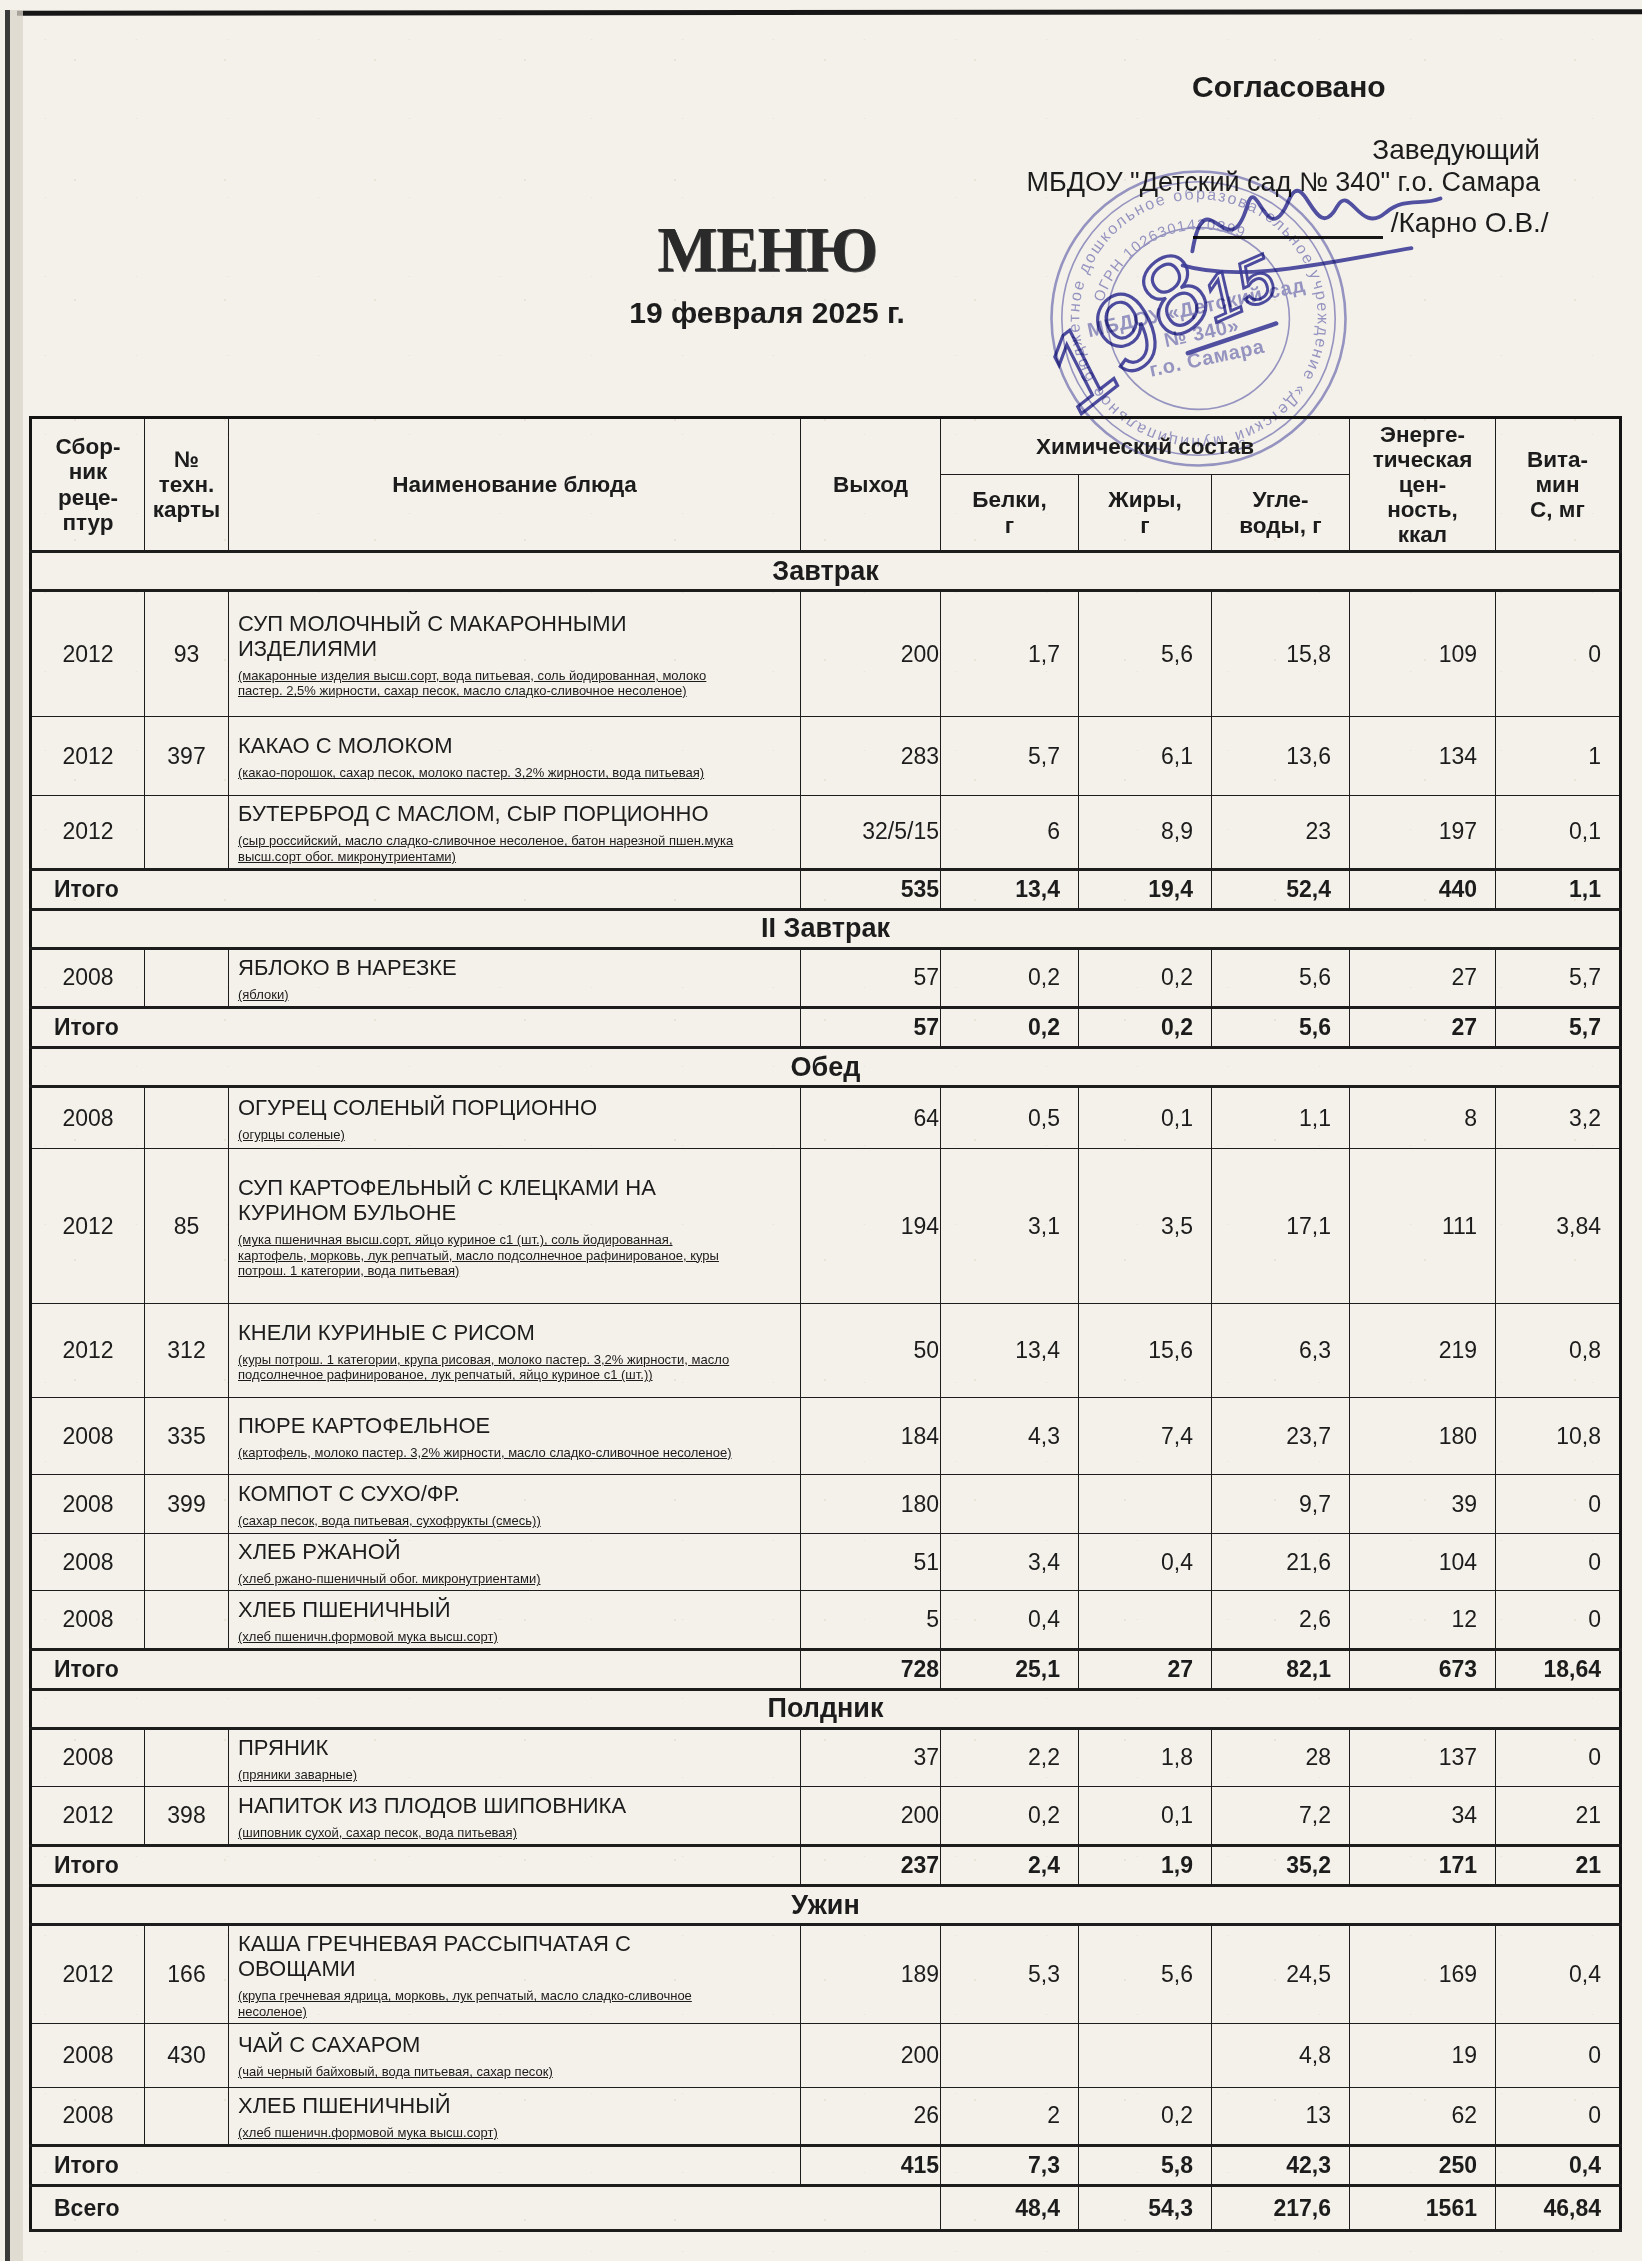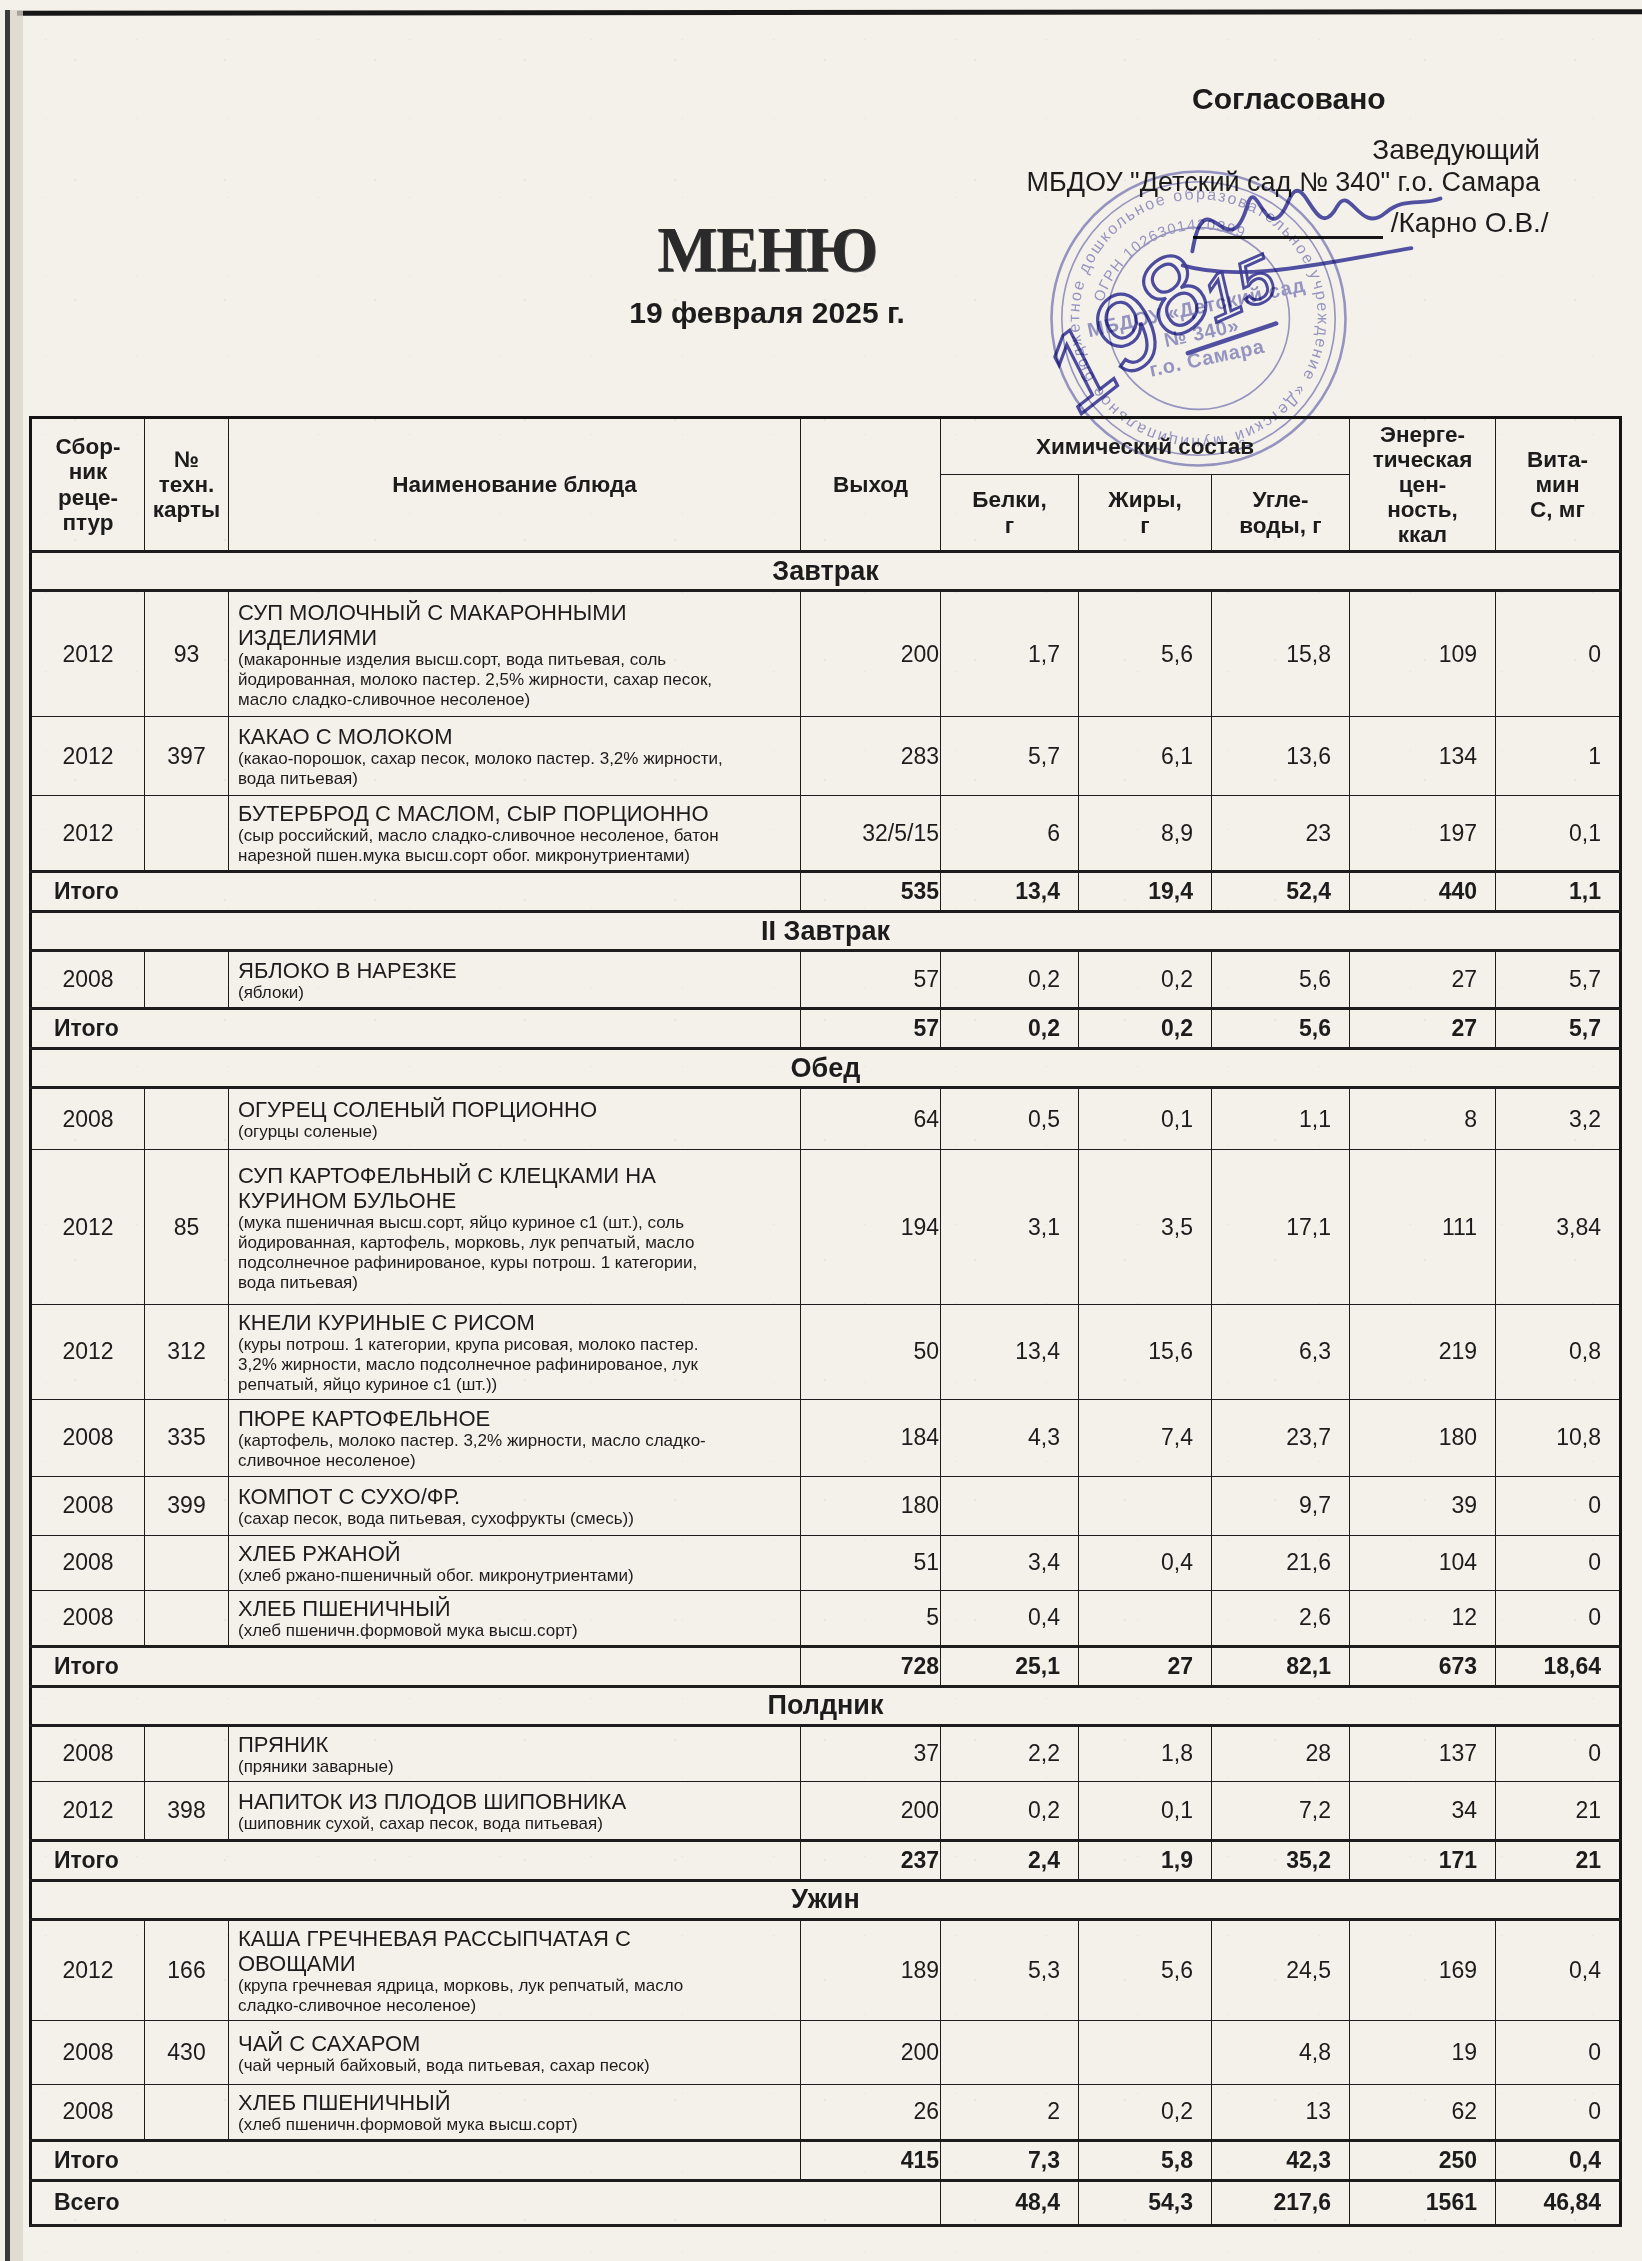--- a/index.html
+++ b/index.html
@@ -10,21 +10,21 @@
     background:
       radial-gradient(rgba(150,110,60,.10) 1px, transparent 1.6px),
       radial-gradient(rgba(100,80,50,.07) 0.6px, transparent 1.2px),
       #f4f1ea;
     background-size:150px 120px, 91px 79px;}
   
   .edge-top{position:absolute;left:17px;top:9.7px;right:0;height:5.2px;background:#161616;transform:rotate(-.06deg);}
   .edge-left-dark{position:absolute;left:4.5px;top:9.7px;width:5.8px;height:2252px;background:#3a3a3a;}
   .edge-left-gray{position:absolute;left:10.3px;top:9.7px;width:13px;height:2252px;background:#d9d4ca;opacity:.75;}
   
-  .agreed{position:absolute;left:1192px;top:70px;font-size:30px;font-weight:bold;margin-top:12px;}
+  .agreed{position:absolute;left:1192px;top:70px;font-size:30px;font-weight:bold;}
   .position{position:absolute;top:134px;right:103px;font-size:28px;}
   .org{position:absolute;top:167px;right:103px;font-size:27px;white-space:nowrap;}
   .sign-row{position:absolute;top:207px;left:1193px;font-size:28px;white-space:nowrap;}
   .sig-line{display:inline-block;width:190px;border-bottom:3.2px solid #161616;height:28px;vertical-align:bottom;}
   
   .title-wrap{position:absolute;left:258px;top:213px;width:1018px;text-align:center;}
   .doc-title{font-family:"Liberation Serif","DejaVu Serif",serif;font-weight:bold;font-size:64px;
              letter-spacing:-1.3px;color:#2a2a2a;text-shadow:0.6px 0.6px 0 #555;}
   .doc-date{font-size:30px;font-weight:bold;margin-top:9px;}
   .doc-sub{font-size:37px;font-weight:bold;margin-top:27px;letter-spacing:0.6px;}
@@ -40,21 +40,21 @@
                  white-space:pre-line;padding:2.6px 1.3px;line-height:1.12;}
   .menu thead tr.h1{height:52px;}
   .menu thead tr.h2{height:70px;}
   .menu thead tr.h2 th{border-bottom-width:3.9px;}
   .section-row td{font-size:27px;font-weight:bold;text-align:center;height:36px;
                   border-top-width:3.2px;border-bottom-width:3.2px;padding:0;}
   .dish-row td{vertical-align:middle;}
   .code{font-size:23px;text-align:center;}
   .namecell{padding:5.2px 9px 3.9px 9px;vertical-align:top;}
   .dish-name{font-size:22px;line-height:1.14;max-width:480px;}
-  .ing{font-size:17px;line-height:1.17;margin-top:0;max-width:499px;}
+  .ing{font-size:13px;line-height:1.17;margin-top:7px;max-width:499px;text-decoration:underline;}
   .out{font-size:23px;text-align:right;}
   .num{font-size:23px;text-align:right;padding-right:18px;}
   .total-row td{font-size:23px;font-weight:bold;height:35px;border-top-width:3.2px;}
   .total-label{text-align:left;padding-left:22px;}
   .grand-row td{height:40px;border-bottom-width:3.9px;}
   .st-ring-text{font-size:25px;letter-spacing:3px;}
   .st-ogrn{font-size:23px;letter-spacing:2px;}
   .st-center{font-size:31px;font-weight:bold;letter-spacing:1px;}
 </style>
 </head>

